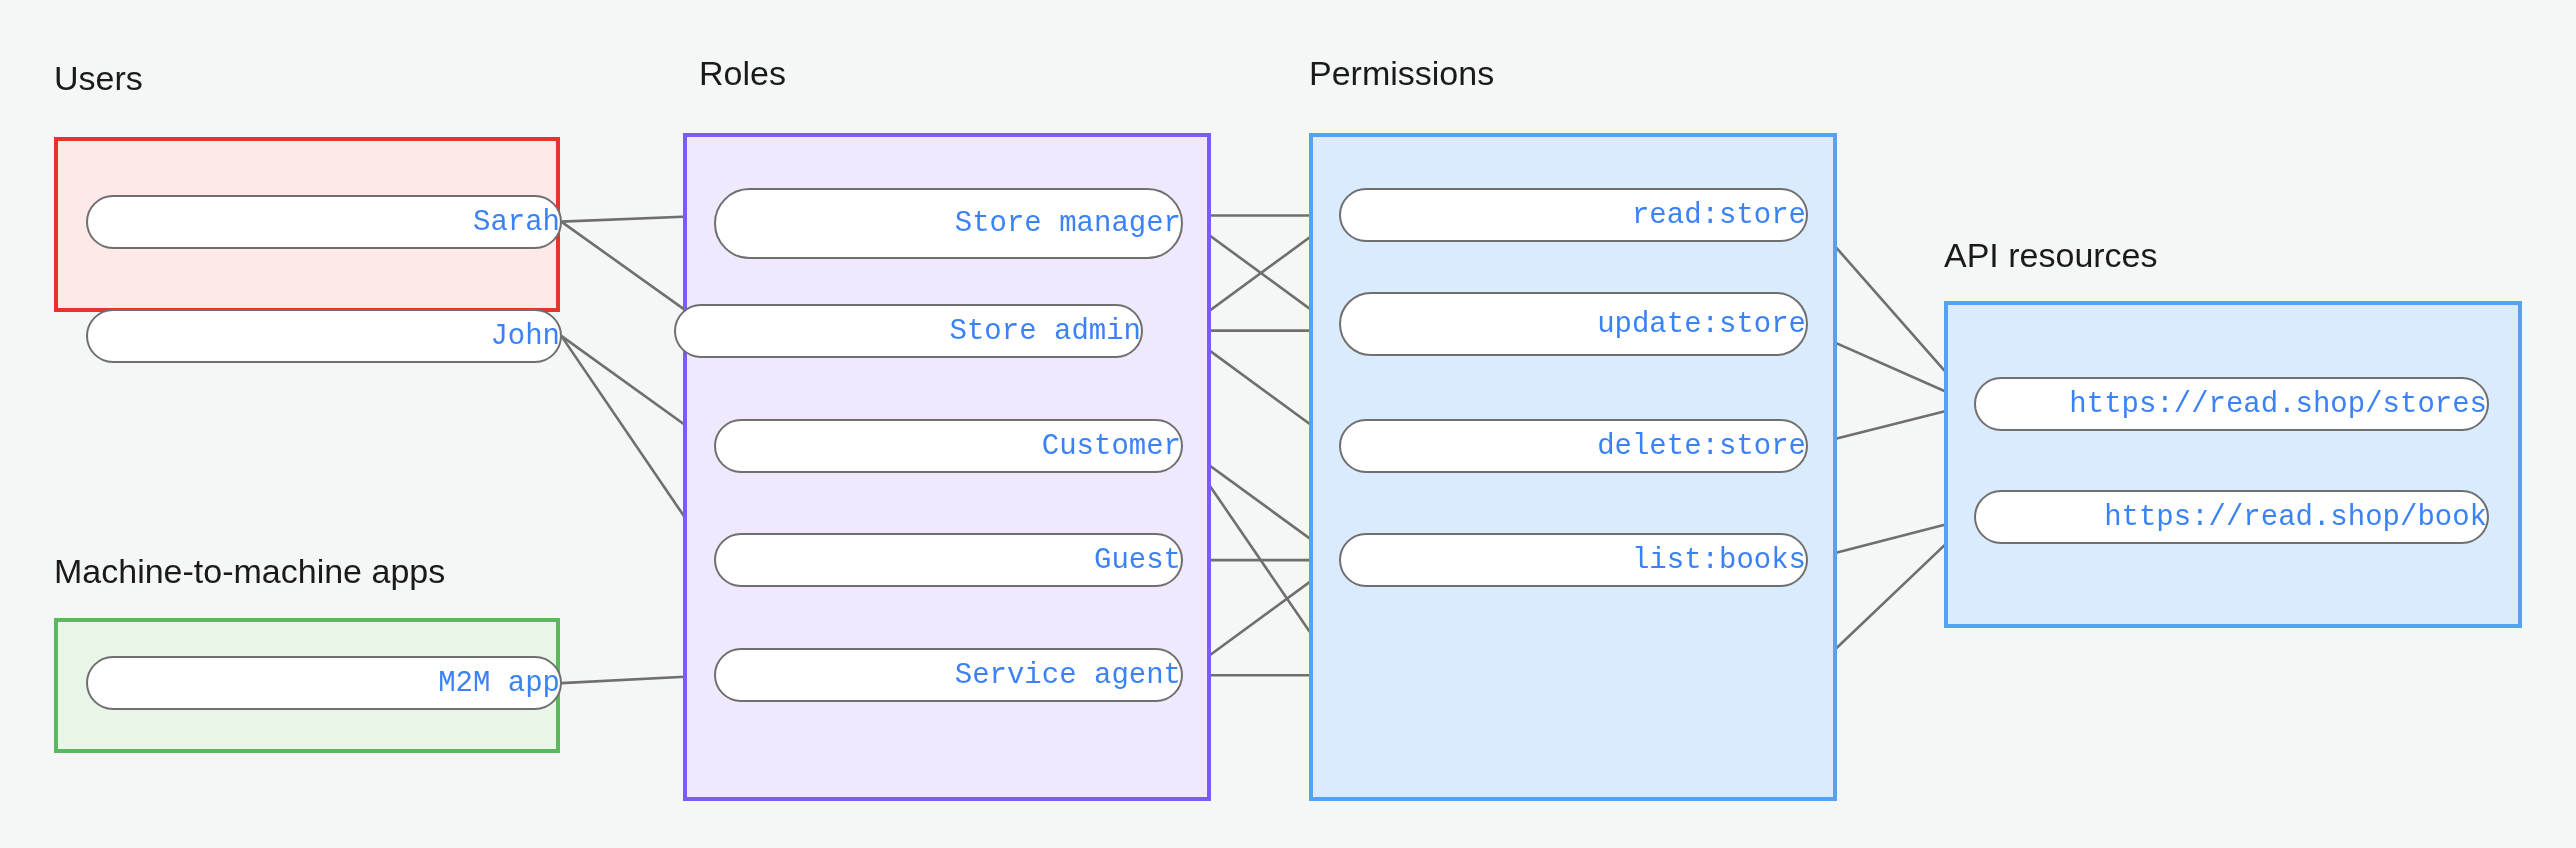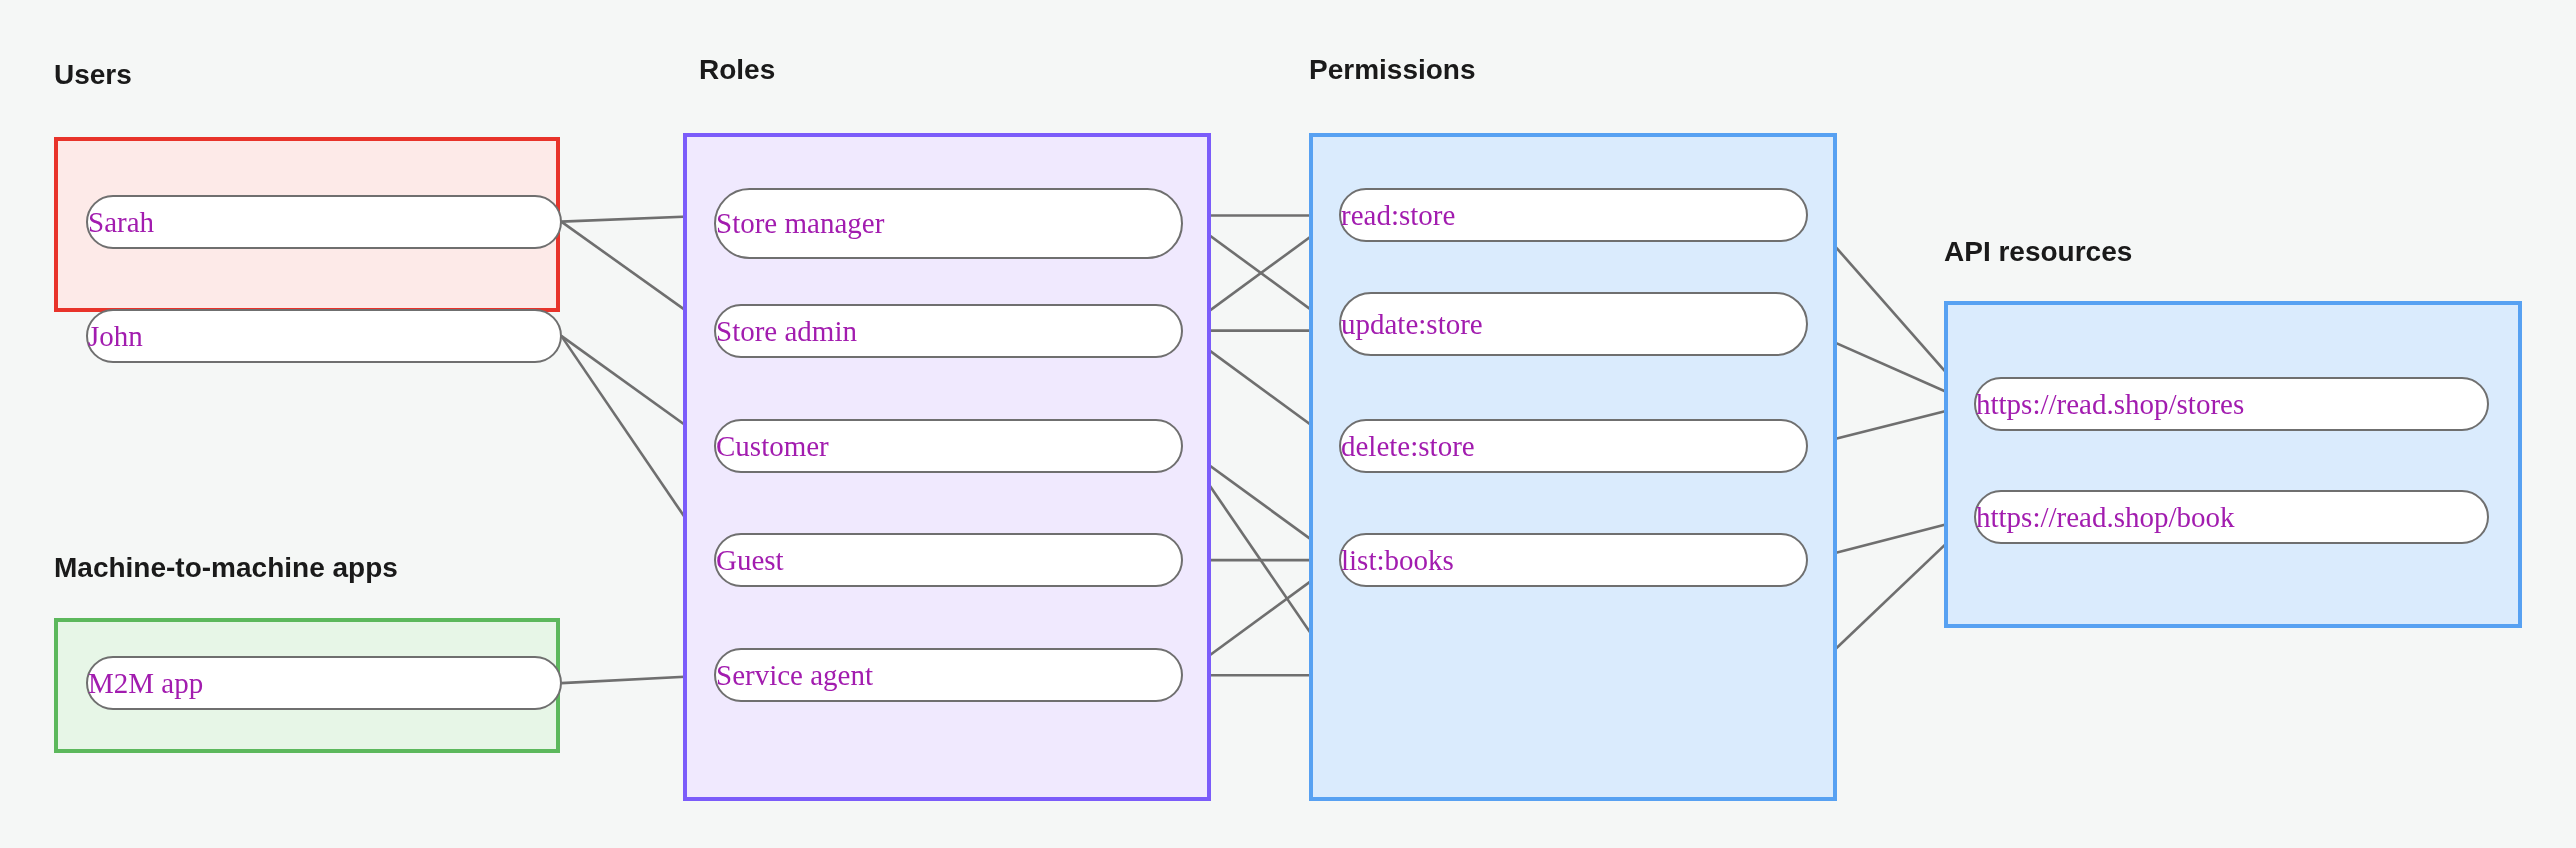--- a/index.html
+++ b/index.html
@@ -22,26 +22,25 @@
     position: absolute;
     left: 0;
     top: 0;
     width: 2576px;
     height: 848px;
     pointer-events: none;
     z-index: 1;
   }
   .group-label {
     position: absolute;
-    font-size: 28px;
+    font-size: 34px;
     color: #1a1a1a;
     font-family: "Liberation Sans", sans-serif;
     white-space: nowrap;
     z-index: 3;
-    font-weight: bold;
   }
   .group-box {
     position: absolute;
     box-sizing: border-box;
     border-width: 4.4px;
     border-style: solid;
     z-index: 2;
   }
   .group-users {
     border-color: #e8332a;
@@ -64,26 +63,26 @@
     background: #daebfd;
   }
   .node {
     position: absolute;
     box-sizing: border-box;
     background: #ffffff;
     border: 2.6px solid #6f6f6f;
     border-radius: 872px;
     display: flex;
     align-items: center;
-    justify-content: flex-start;
+    justify-content: flex-end;
     font-size: 29px;
-    color: #a21caf;
+    color: #3b82f6;
     white-space: nowrap;
     z-index: 4;
-    font-family: Liberation Serif, serif;
+    font-family: Liberation Mono, monospace;
   }
   .node-label {
     pointer-events: none;
   }
 </style>
 </head>
 <body>
 
 <div id="canvas">
 
@@ -140,21 +139,21 @@
     </div>
     <div class="node" style="left: 86px; top: 309px; width: 476px; height: 54px;">
       <span class="node-label">John</span>
     </div>
     <div class="node" style="left: 86px; top: 656px; width: 476px; height: 54px;">
       <span class="node-label">M2M app</span>
     </div>
     <div class="node" style="left: 714px; top: 188px; width: 469px; height: 71px;">
       <span class="node-label">Store manager</span>
     </div>
-    <div class="node" style="left: 714px; top: 304px; width: 469px; height: 54px;">
+    <div class="node" style="left: 674px; top: 304px; width: 469px; height: 54px;">
       <span class="node-label">Store admin</span>
     </div>
     <div class="node" style="left: 714px; top: 419px; width: 469px; height: 54px;">
       <span class="node-label">Customer</span>
     </div>
     <div class="node" style="left: 714px; top: 533px; width: 469px; height: 54px;">
       <span class="node-label">Guest</span>
     </div>
     <div class="node" style="left: 714px; top: 648px; width: 469px; height: 54px;">
       <span class="node-label">Service agent</span>

